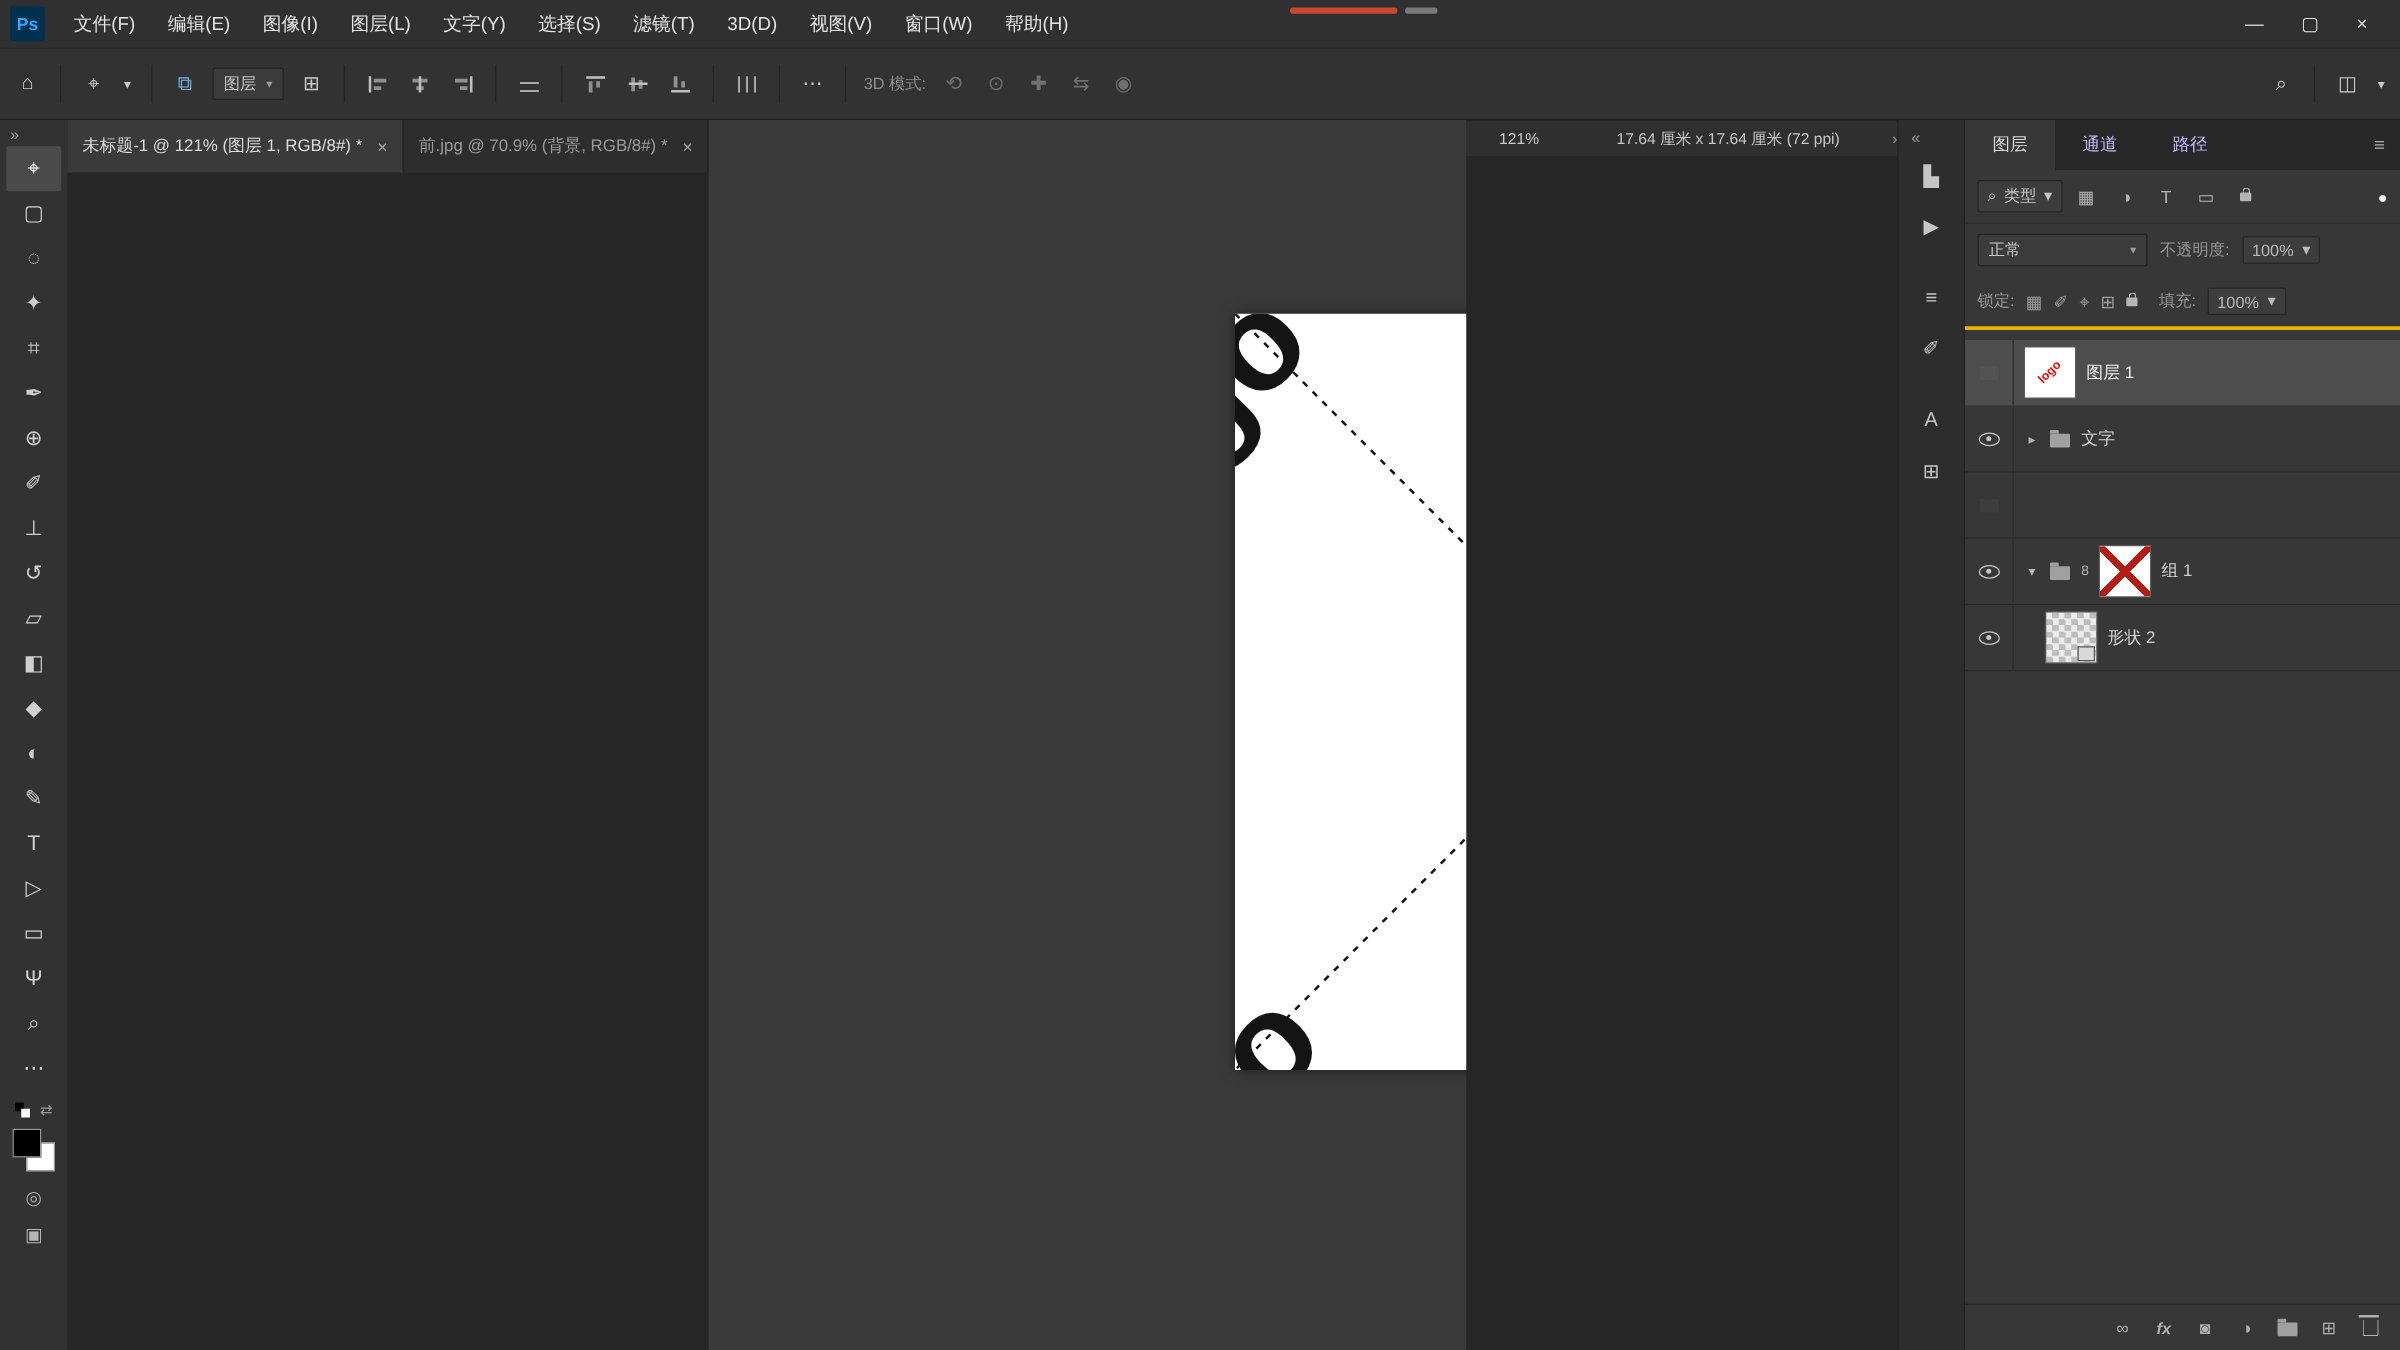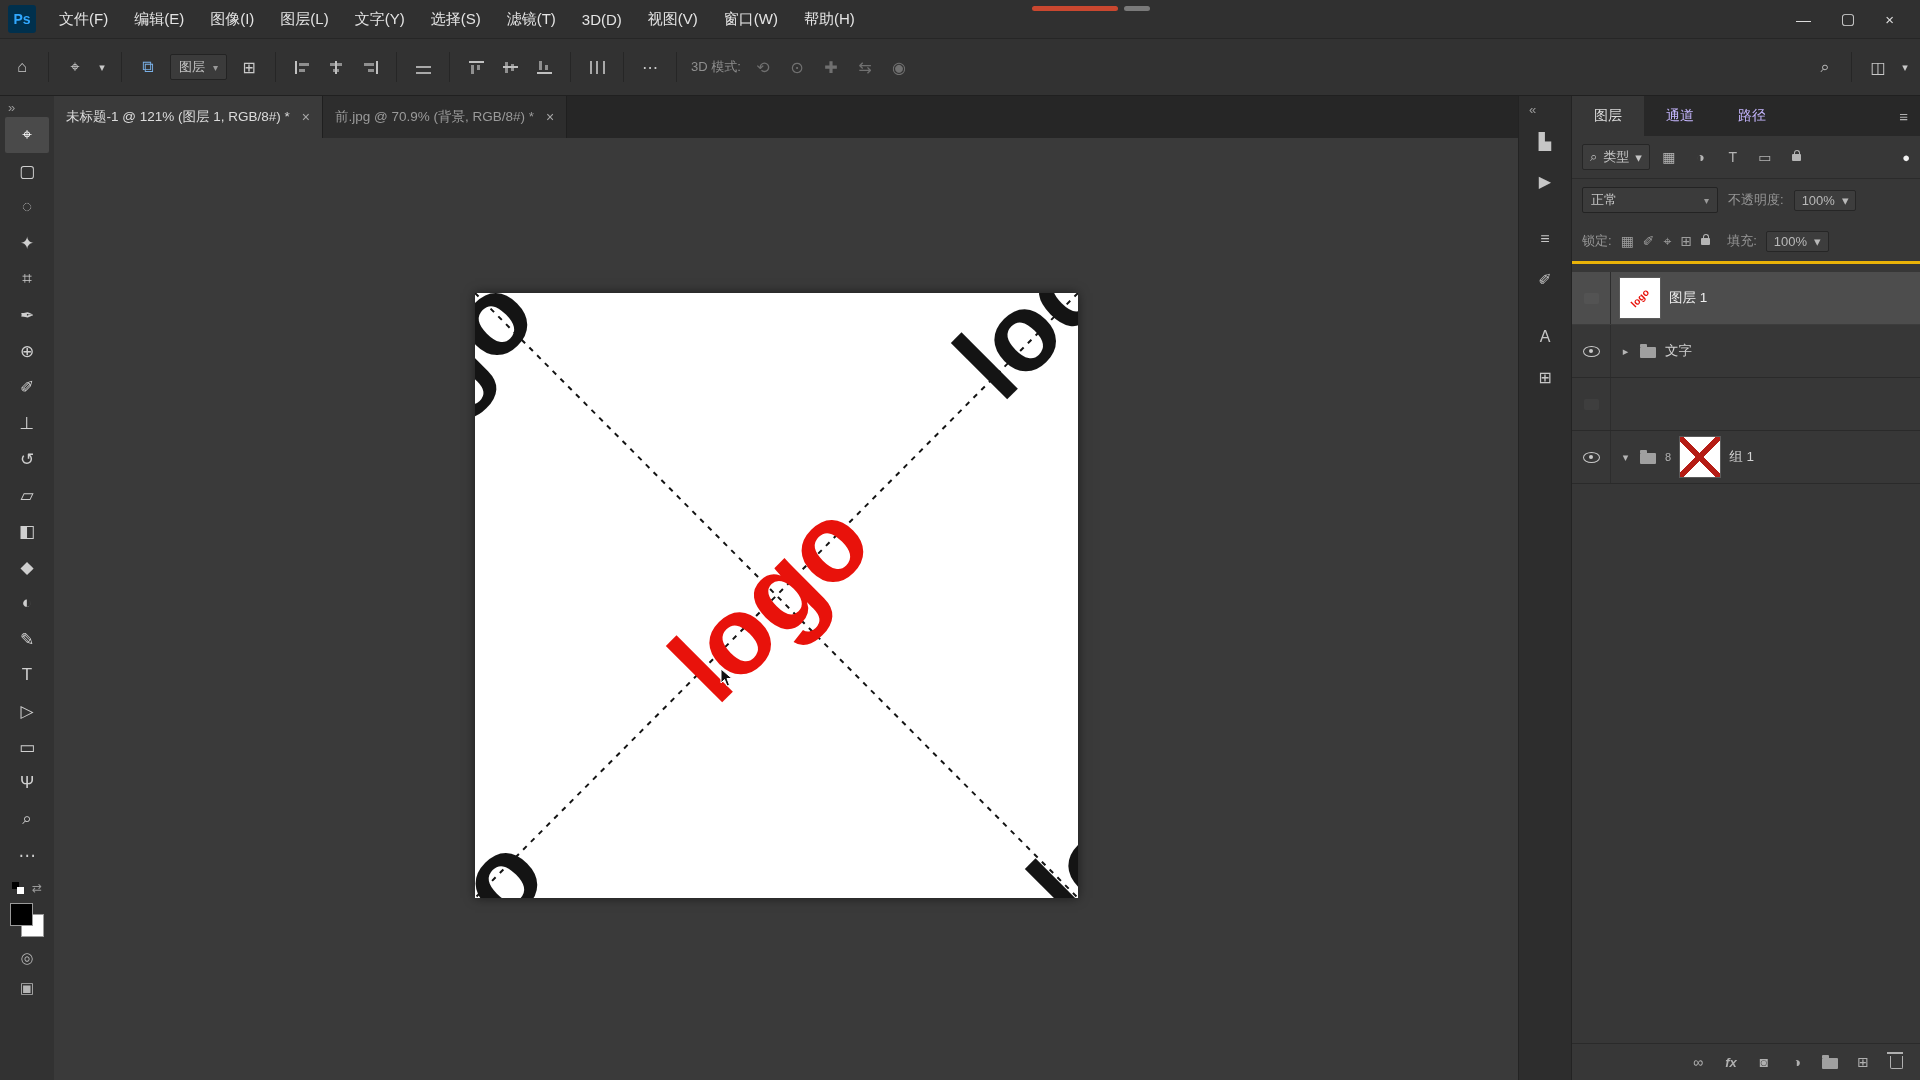--- a/index.html
+++ b/index.html
@@ -46,21 +46,21 @@
   .rail-expand{align-self:flex-start;padding:4px 0 2px 8px;color:#9a9a9a;font-size:13px}
   .tool{width:44px;height:36px;display:flex;align-items:center;justify-content:center;color:#cfcfcf;font-size:17px;border-radius:2px}
   .tool.selected{background:#4a4a4a;color:#ffffff}
   .mini-row{display:flex;gap:8px;align-items:center;margin-top:8px;color:#9a9a9a;font-size:12px}
   .mini-swatch{width:12px;height:12px;background:linear-gradient(#fff,#fff) 5px 5px/7px 7px no-repeat,linear-gradient(#000,#000) 0 0/7px 7px no-repeat}
   .swatches{position:relative;width:34px;height:34px;margin-top:8px}
   .swatch-fg{position:absolute;left:0;top:0;width:21px;height:21px;background:#000;border:1px solid #9a9a9a;z-index:2}
   .swatch-bg{position:absolute;right:0;bottom:0;width:21px;height:21px;background:#fff;border:1px solid #9a9a9a}
   .rail-bottom-ico{margin-top:12px;color:#b5b5b5;font-size:15px}
   
-  .center{flex:1;display:flex;flex-direction:column;min-width:0}
+  .center{flex:1;display:flex;flex-direction:row;min-width:0}
   .tabbar{height:42px;background:#262626;display:flex;align-items:stretch;flex:0 0 auto}
   .doc-tab{display:flex;align-items:center;padding:0 12px;font-size:13.5px;border-right:1px solid #1f1f1f;cursor:default;white-space:nowrap}
   .doc-tab.active{background:#3a3a3a;color:#dcdcdc}
   .doc-tab.inactive{background:#2d2d2d;color:#9a9a9a}
   .tab-close{margin-left:12px;font-size:14px;color:#a8a8a8}
   .viewport{flex:1;position:relative;background:#3a3a3a;overflow:hidden}
   .document{position:absolute;left:421px;top:155px;width:603px;height:605px;background:#ffffff;
             box-shadow:0 0 10px rgba(0,0,0,.55);overflow:hidden}
   .diag{position:absolute;left:0;top:0;width:100%;height:100%}
   .wm{position:absolute;font-weight:700;font-size:110px;line-height:110px;height:110px;white-space:nowrap;
@@ -322,20 +322,25 @@
           <span class="wm wm-tr">logo</span>
           <span class="wm wm-bl">logo</span>
           <span class="wm wm-br">logo</span>
           <span class="wm wm-red wm-c">logo</span>
           <svg class="cursor" width="14" height="18" viewBox="0 0 14 18">
             <polygon points="1,0 1,14 4.5,10.5 7,17 9.5,16 7,9.5 12,9.5" fill="#111" stroke="#fff" stroke-width="1"></polygon>
           </svg>
         </div>
       </div>
 
+      <div class="statusbar">
+        <span class="sb-zoom">121%</span>
+        <span class="sb-info">17.64 厘米 x 17.64 厘米 (72 ppi)</span>
+        <span class="sb-chev">›</span>
+      </div>
     </div>
 
     <div class="dock-strip">
       <span class="strip-collapse">«</span>
       <div class="strip-btn">
           <span>▙</span>
         </div>
       <div class="strip-btn">
           <span>▶</span>
         </div>
@@ -444,20 +449,31 @@
             </div>
           <div class="row-content">
             <span class="expander">▾</span>
             <span class="folder-icon"></span>
             <span class="chain">8</span>
             <span class="thumb thumb-x"></span>
             <span class="layer-name">组 1</span>
           </div>
         </div>
 
+        <div class="layer-row">
+          <div class="eye-cell">
+              <span class="eye-icon"></span>
+            </div>
+          <div class="row-content indent">
+            <span class="thumb thumb-checker">
+                <span class="shape-badge"></span>
+              </span>
+            <span class="layer-name">形状 2</span>
+          </div>
+        </div>
 
 
 
       </div>
 
       <div class="panel-footer">
         <span class="pf-ico">∞</span>
         <span class="pf-ico pf-fx">fx</span>
         <span class="pf-ico">◙</span>
         <span class="pf-ico">◑</span>

